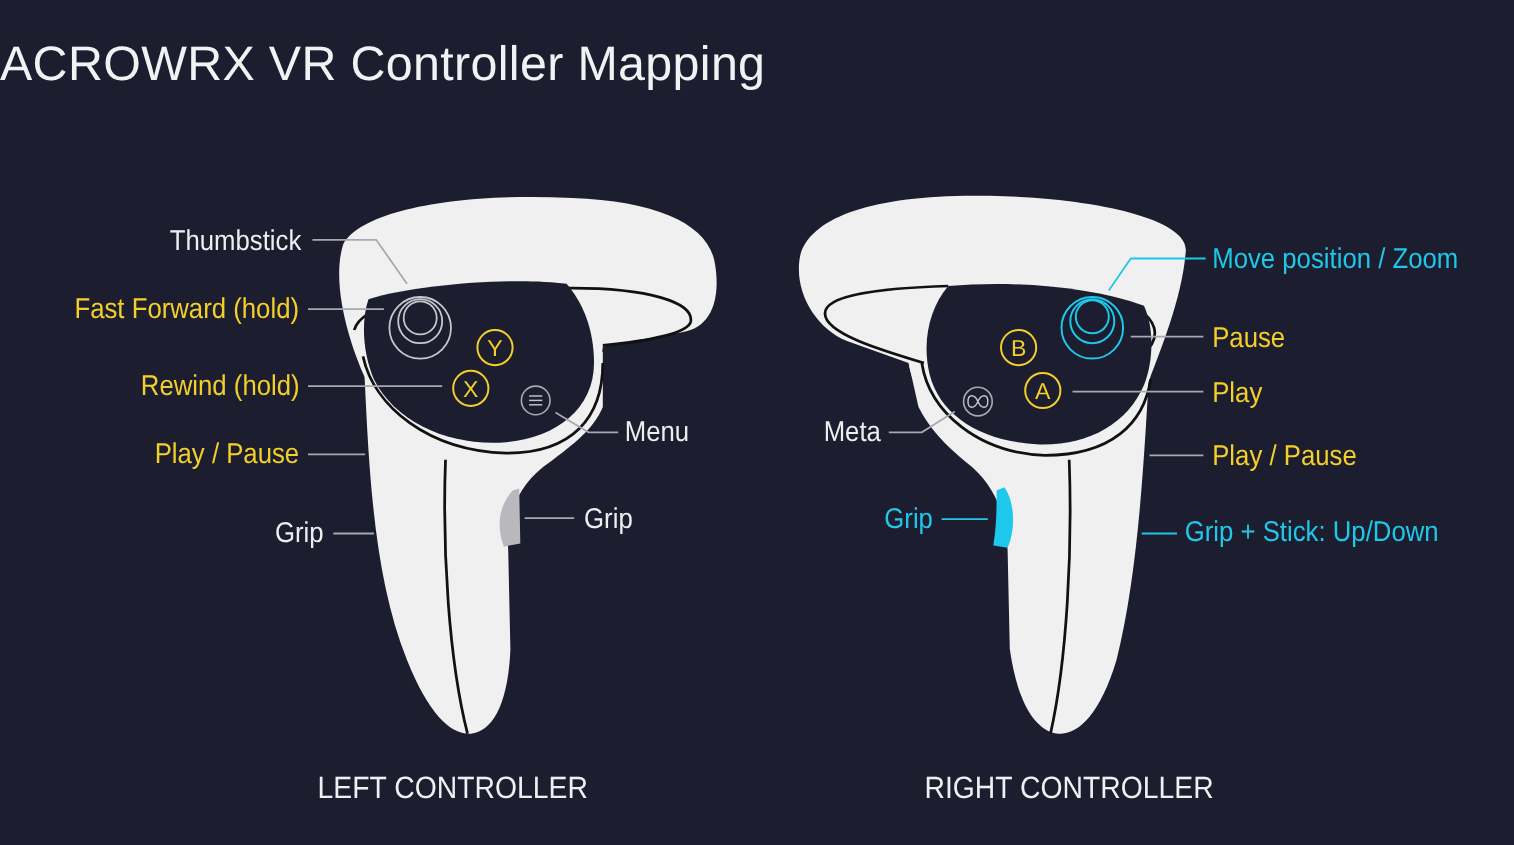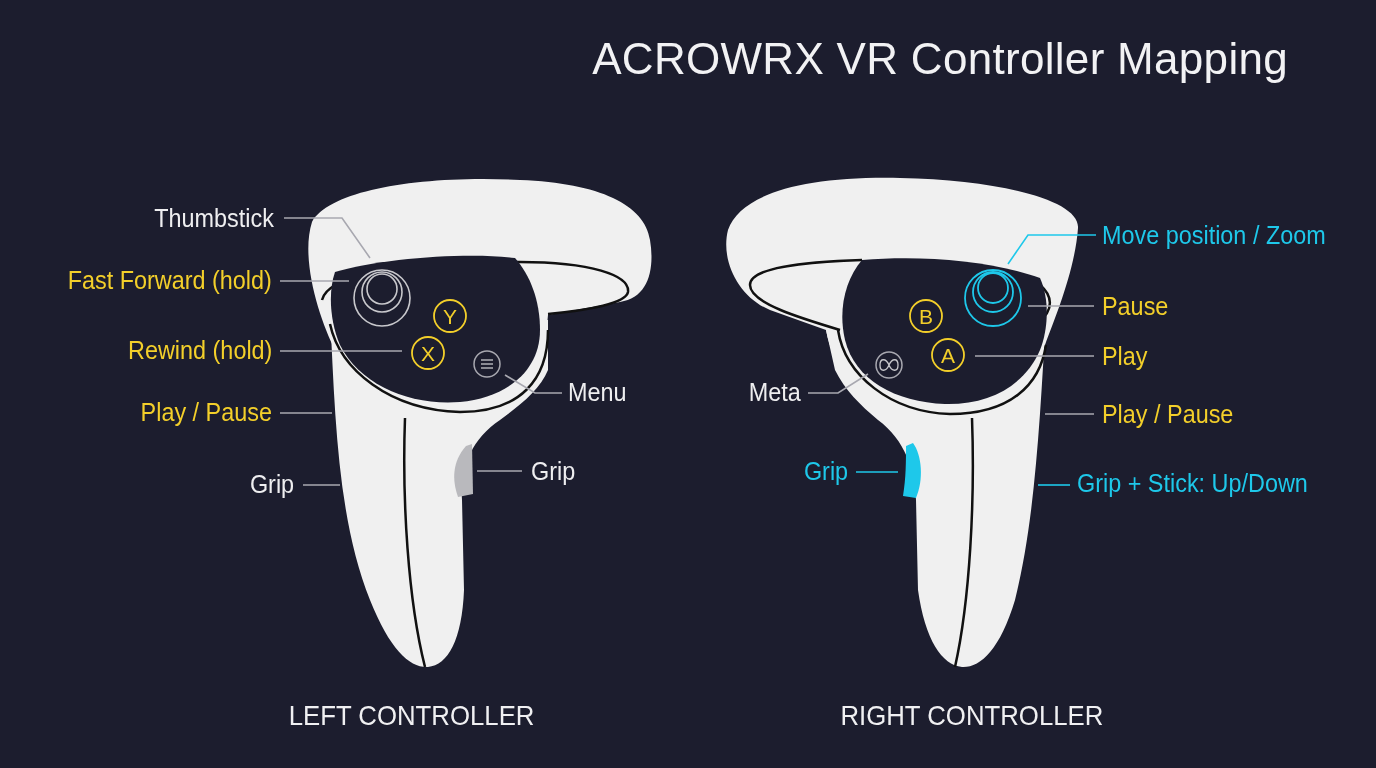--- a/index.html
+++ b/index.html
@@ -4,21 +4,21 @@
   <style>
     html, body { margin: 0; padding: 0; }
     body {
       width: 1376px; height: 768px; overflow: hidden;
       background: #1c1d2e;
       font-family: "Liberation Sans", "DejaVu Sans", sans-serif;
       position: relative;
     }
     .title {
       position: absolute; left: 0; top: 34px; width: 1288px;
-      text-align: right; color: #f2f2f4; font-size: 44px; font-weight: 500;
+      text-align: left; color: #f2f2f4; font-size: 44px; font-weight: 500;
       letter-spacing: 0.3px;
     }
     svg.stage { position: absolute; left: 0; top: 0; }
     .lbl {
       position: absolute; font-size: 26px; line-height: 30px; white-space: nowrap;
       transform: scaleX(0.9); 
     }
     .lbl.right { transform-origin: right center; text-align: right; }
     .lbl.left { transform-origin: left center; }
     .white { color: #eeeef0; }

